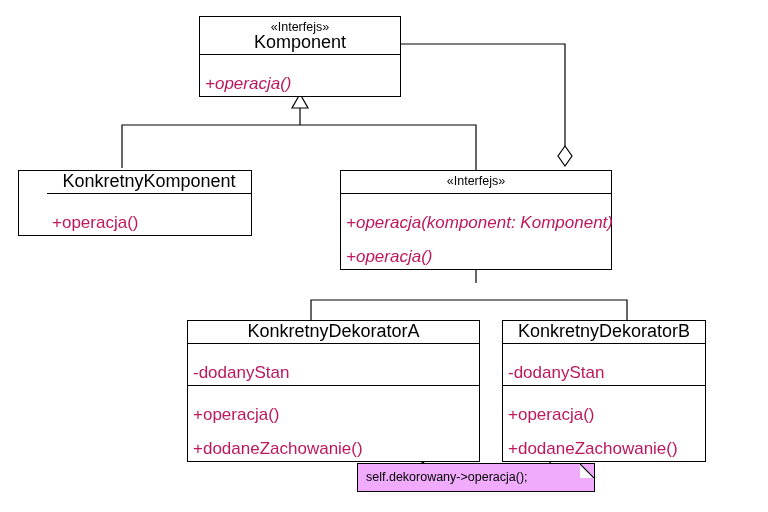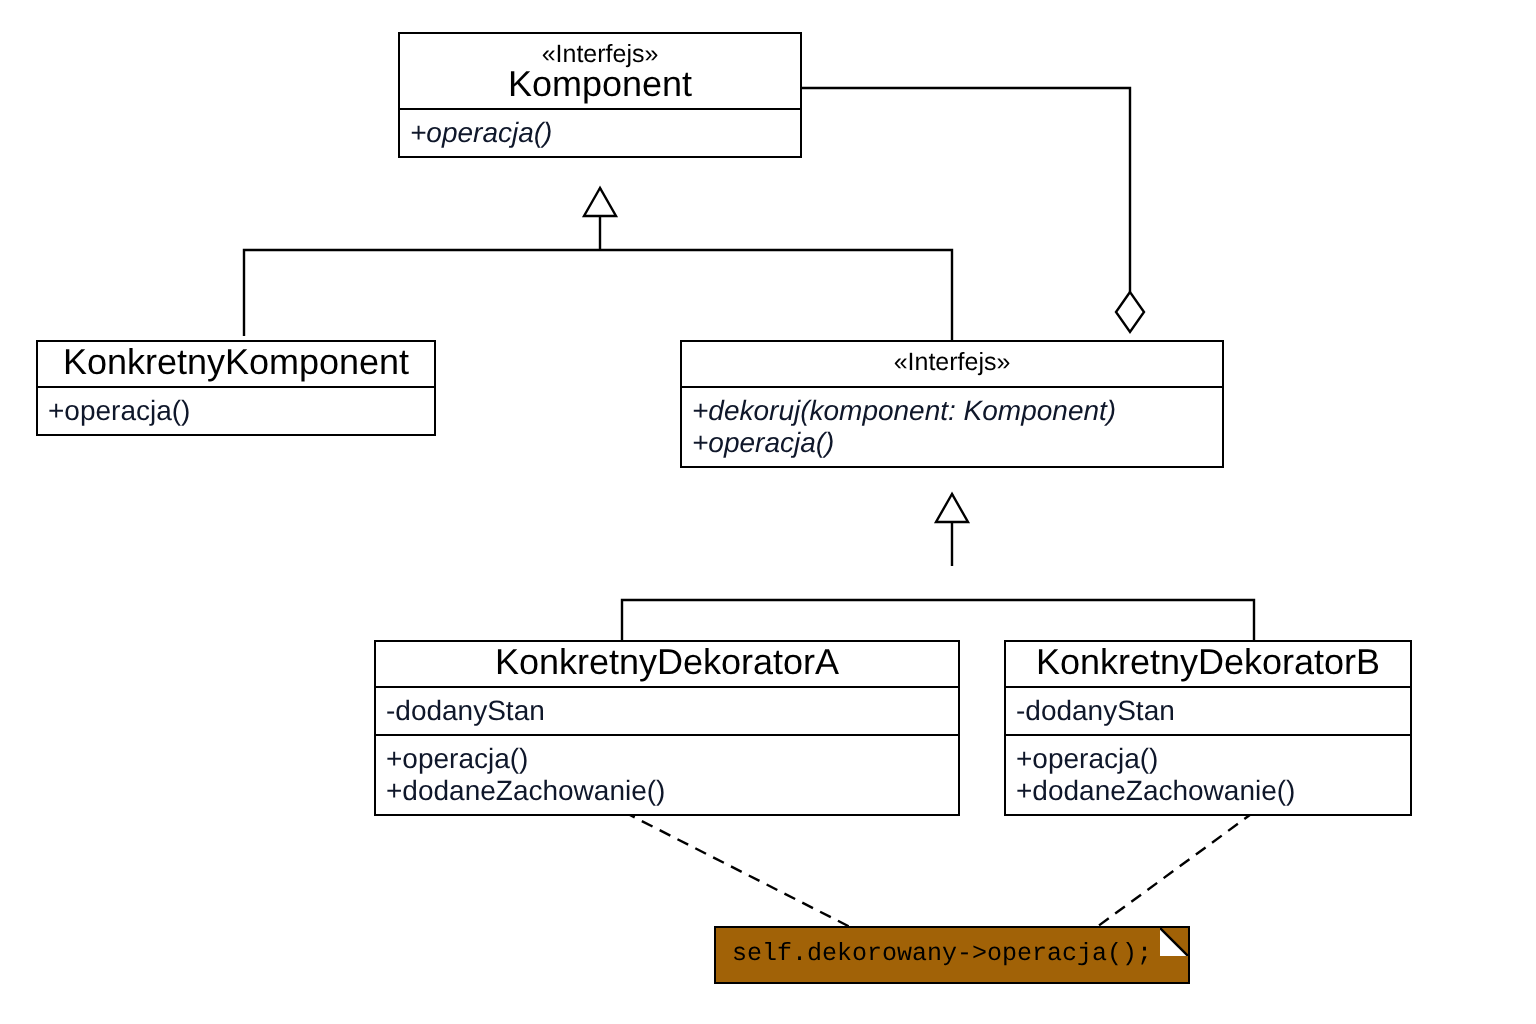--- a/index.html
+++ b/index.html
@@ -41,35 +41,35 @@
   }
   .cls-name {
     display: block;
     font-size: 18px;
   }
   .uml-compartment {
     border-top: 1px solid #000000;
     padding: 3px 5px 4px 5px;
   }
   .member {
-    font-size: 14px;
+    font-size: 17px;
     line-height: 16px;
-    color: #0f172a;
+    color: #be185d;
     white-space: nowrap;
+    margin-top: 18px;
   }
   .member.italic {
     font-style: italic;
   }
   .note {
     position: absolute;
     border: 1px solid #000000;
-    background: #a16207;
+    background: #f0abfc;
     box-sizing: border-box;
     z-index: 3;
-    font-family: Liberation Mono, monospace;
   }
   .note-text {
     font-size: 12.5px;
     line-height: 16px;
     padding: 5px 8px;
     white-space: nowrap;
     color: #000;
   }
   .note-corner {
     position: absolute;
@@ -107,35 +107,35 @@
 <div class="uml-class" id="cls-komponent" style="left:199px; top:16px; width:202px;">
   <div class="uml-head">
     <span class="stereotype">«Interfejs»</span>
     <span class="cls-name">Komponent</span>
   </div>
   <div class="uml-compartment">
     <div class="member italic">+operacja()</div>
   </div>
 </div>
 
-<div class="uml-class" id="cls-konkretny-komponent" style="left:18px; top:170px; width:200px;">
+<div class="uml-class" id="cls-konkretny-komponent" style="left:18px; top:170px; width:234px;padding-left:28px;">
   <div class="uml-head">
     <span class="cls-name">KonkretnyKomponent</span>
   </div>
   <div class="uml-compartment">
     <div class="member">+operacja()</div>
   </div>
 </div>
 
 <div class="uml-class" id="cls-dekorator" style="left:340px; top:170px; width:272px;">
   <div class="uml-head">
     <span class="stereotype">«Interfejs»</span>
   </div>
   <div class="uml-compartment">
-    <div class="member italic">+dekoruj(komponent: Komponent)</div>
+    <div class="member italic">+operacja(komponent: Komponent)</div>
     <div class="member italic">+operacja()</div>
   </div>
 </div>
 
 <div class="uml-class" id="cls-dekorator-a" style="left:187px; top:320px; width:293px;">
   <div class="uml-head">
     <span class="cls-name">KonkretnyDekoratorA</span>
   </div>
   <div class="uml-compartment">
     <div class="member">-dodanyStan</div>

